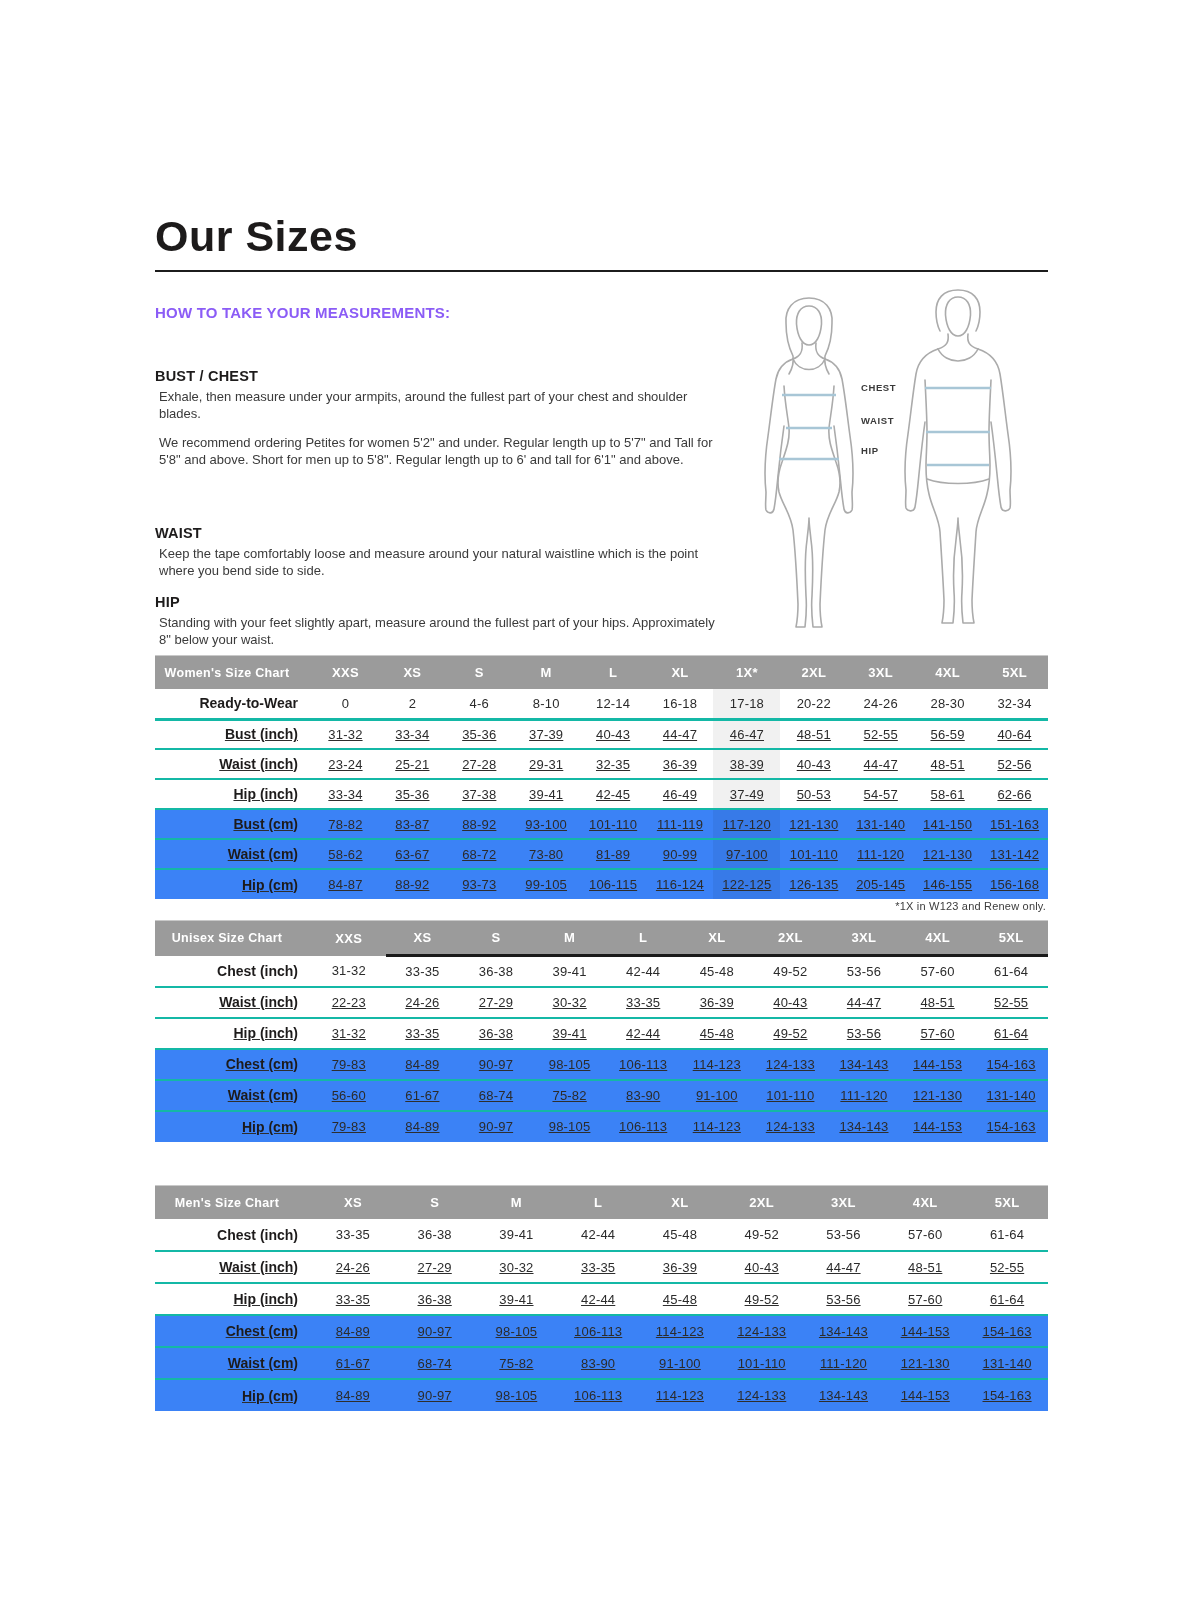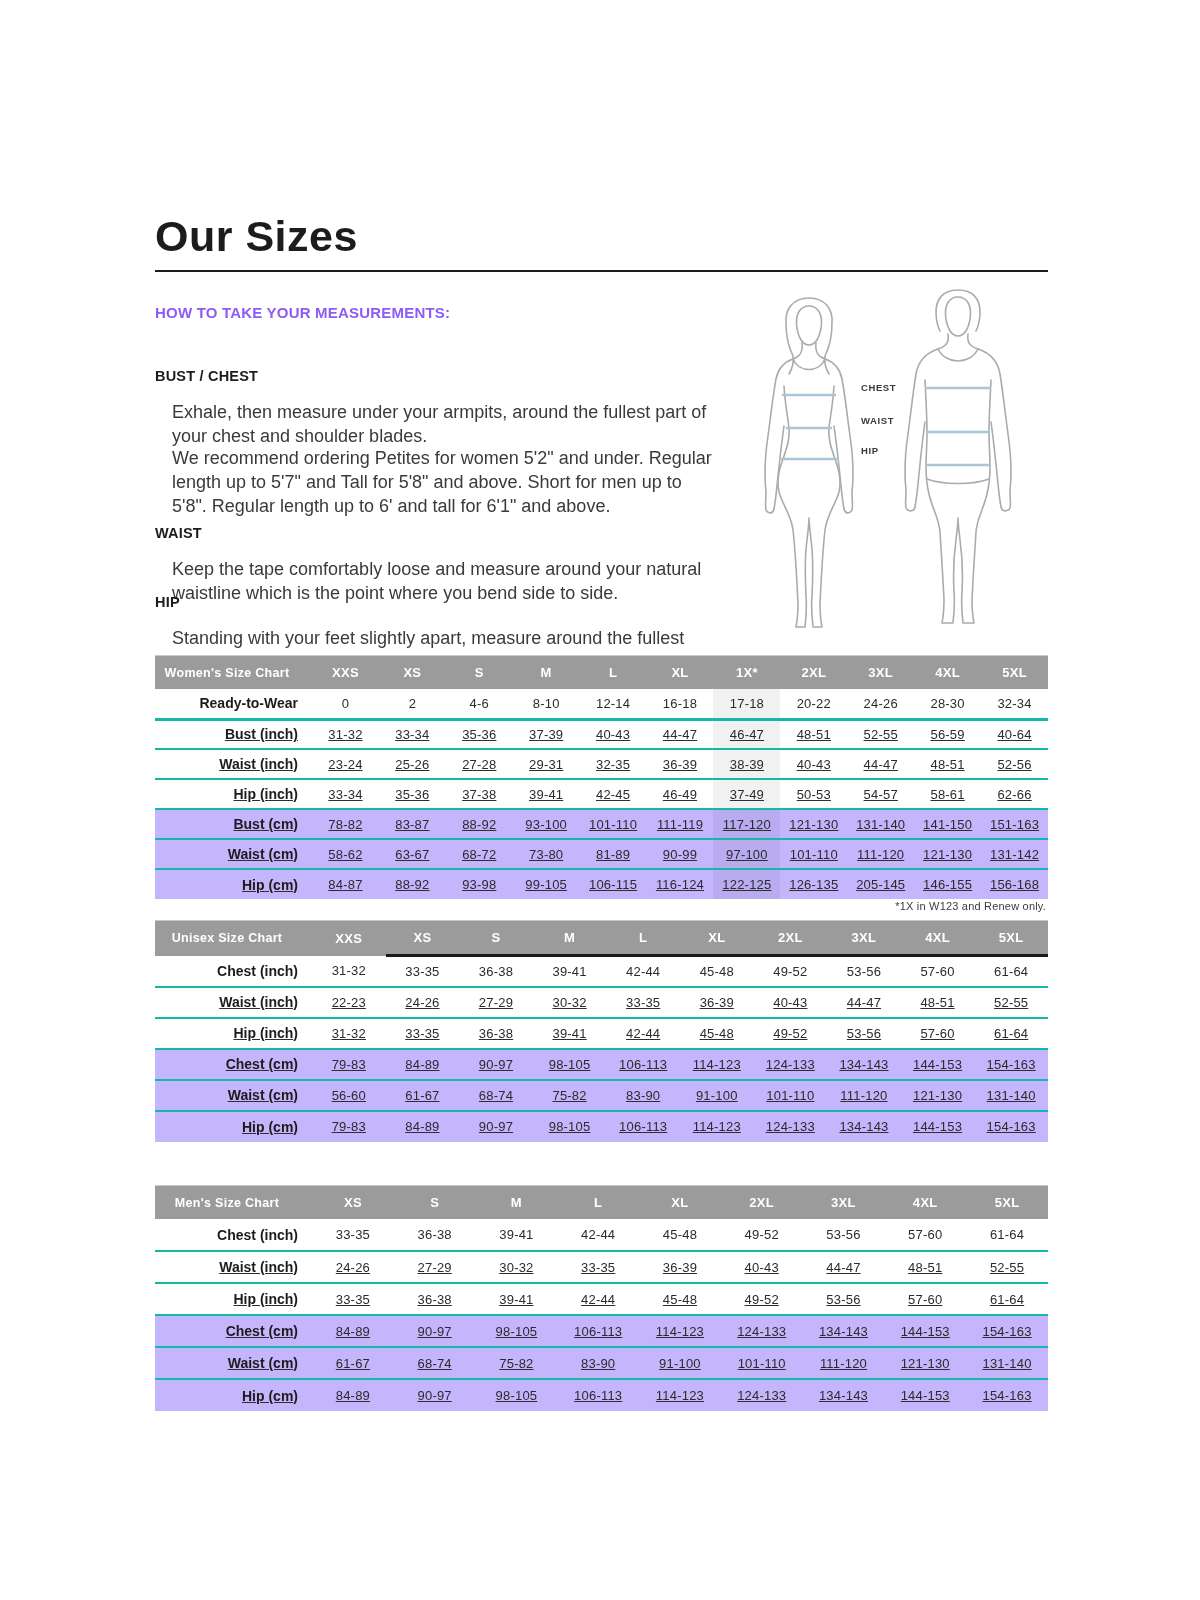--- a/index.html
+++ b/index.html
@@ -12,21 +12,21 @@
 
   
   .title{position:absolute;top:0;left:0;margin:0;font-size:43px;font-weight:800;
          color:#1d1b1b;letter-spacing:.5px;}
   .rule{position:absolute;top:58px;left:0;width:893px;height:2px;background:#1c1c1c;}
 
   
   .howto{position:absolute;top:92px;left:0;font-size:15px;font-weight:800;color:#8b5cf6;letter-spacing:.2px;}
   .sec{position:absolute;left:0;width:578px;}
   .sec h3{margin:16px 0 3px 0;font-size:14.5px;font-weight:800;color:#1d1b1b;letter-spacing:.2px;}
-  .sec p{margin:17px;font-size:18px;line-height:1.33;color:#3a3a3a;}
+  .sec p{margin:4px;font-size:13px;line-height:1.33;color:#3a3a3a;}
   .sec-bust{top:140px;} .sec-length{top:218px;} .sec-waist{top:297px;} .sec-hip{top:366px;}
 
   
   .figures{position:absolute;left:588px;top:70px;width:305px;height:362px;}
   .figures svg{position:absolute;}
   .fig-female{left:6px;top:8px;}
   .fig-male{left:150px;top:2px;}
   .outline{stroke:#ababab;stroke-width:1.6;fill:none;stroke-linecap:round;stroke-linejoin:round;}
   .mline{stroke:#a8c6d6;stroke-width:2.4;}
   .figlabels span{position:absolute;left:118px;font-size:9.5px;font-weight:700;
@@ -42,21 +42,21 @@
            height:31px;letter-spacing:.3px;text-align:center;}
   thead th.chart-title{font-size:12.5px;text-align:center;padding-right:14px;}
   thead th.ul{border-bottom:3px solid #1a1a1a;}
   tbody th{font-size:14px;font-weight:700;text-align:right;padding-right:14px;color:#1d1b1b;white-space:nowrap;}
   tbody td{font-size:13px;text-align:center;color:#2b2b2b;letter-spacing:.2px;}
   tbody tr{height:30px;}
   .tw-unisex tbody tr{height:31px;}
   .tw-mens tbody tr{height:32px;}
   tbody tr + tr{border-top:2px solid #14b8a6;text-decoration:underline;}
   .tw-womens tbody tr:nth-child(2){border-top-width:3px;}
-  tr.shaded{background:#c4b5fd;}
+  tr.shaded{background:#3b82f6;}
   td.hl{background:rgba(0,0,0,0.055);}
   .footnote{position:absolute;top:688px;right:2px;font-size:11px;color:#3c3c3c;letter-spacing:.2px;}
 </style>
 </head>
 <body>
 
 <div class="page">
 
   <h1 class="title">Our Sizes</h1>
   <div class="rule"></div>
@@ -182,21 +182,21 @@
             <td>44-47</td>
             <td class="hl">46-47</td>
             <td>48-51</td>
             <td>52-55</td>
             <td>56-59</td>
             <td>40-64</td>
           </tr>
           <tr>
             <th>Waist (inch)</th>
             <td>23-24</td>
-            <td>25-26</td>
+            <td>25-21</td>
             <td>27-28</td>
             <td>29-31</td>
             <td>32-35</td>
             <td>36-39</td>
             <td class="hl">38-39</td>
             <td>40-43</td>
             <td>44-47</td>
             <td>48-51</td>
             <td>52-56</td>
           </tr>
@@ -239,21 +239,21 @@
             <td class="hl">97-100</td>
             <td>101-110</td>
             <td>111-120</td>
             <td>121-130</td>
             <td>131-142</td>
           </tr>
           <tr class="shaded">
             <th>Hip (cm)</th>
             <td>84-87</td>
             <td>88-92</td>
-            <td>93-98</td>
+            <td>93-73</td>
             <td>99-105</td>
             <td>106-115</td>
             <td>116-124</td>
             <td class="hl">122-125</td>
             <td>126-135</td>
             <td>205-145</td>
             <td>146-155</td>
             <td>156-168</td>
           </tr>
         </tbody>

